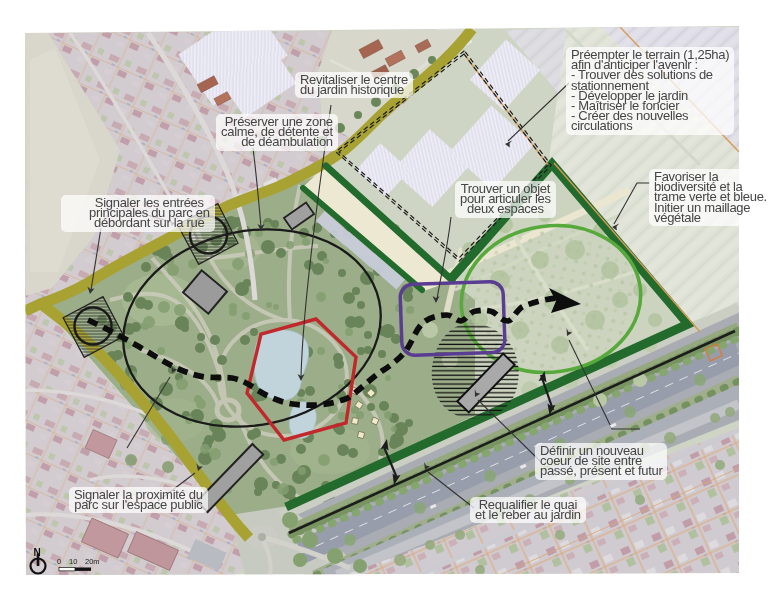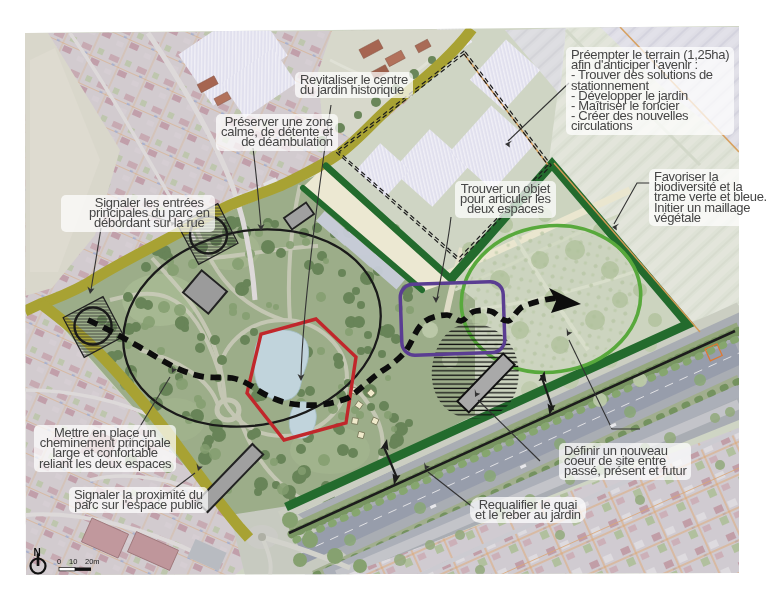--- a/index.html
+++ b/index.html
@@ -596,21 +596,20 @@
 <div class="lbl" style="left:295px;top:72px;">Revitaliser le centre<br>du jardin historique</div>
 
 <div class="lbl" style="left:216px;top:114px;text-align:right;">Préserver une zone<br>calme, de détente et<br>de déambulation</div>
 
 <div class="lbl" style="left:61px;top:195px;text-align:center;padding-left:28px;">Signaler les entrées<br>principales du parc en<br>débordant sur la rue</div>
 
 <div class="lbl" style="left:418px;top:181px;text-align:center;margin-left:37px;">Trouver un objet<br>pour articuler les<br>deux espaces</div>
 
 <div class="lbl" style="left:649px;top:169px;">Favoriser la<br>biodiversité et la<br>trame verte et bleue.<br>Initier un maillage<br>végétale</div>
 
-<div class="lbl" style="left:34px;top:425px;text-align:center;">Mettre en place un<br>cheminement principale<br>large et confortable<br>reliant les deux espaces</div>
 
 <div class="lbl" style="left:69px;top:487px;text-align:center;">Signaler la proximité du<br>parc sur l'espace public</div>
 
-<div class="lbl" style="left:535px;top:443px;margin-left:24px;">Définir un nouveau<br>coeur de site entre<br>passé, présent et futur</div>
-
-
-<div class="lbl" style="left:470px;top:497px;text-align:center;border-radius:10px;">Requalifier le quai<br>et le reber au jardin</div>
+<div class="lbl" style="left:535px;top:443px;">Définir un nouveau<br>coeur de site entre<br>passé, présent et futur</div>
+
+
+<div class="lbl" style="left:470px;top:497px;text-align:center;">Requalifier le quai<br>et le reber au jardin</div>
 </div>
 
 </body></html>

